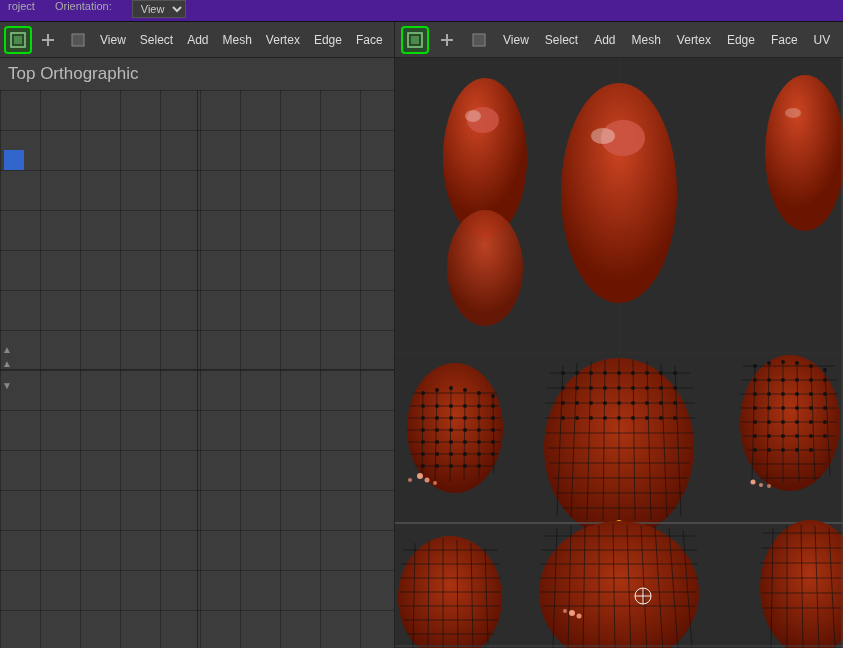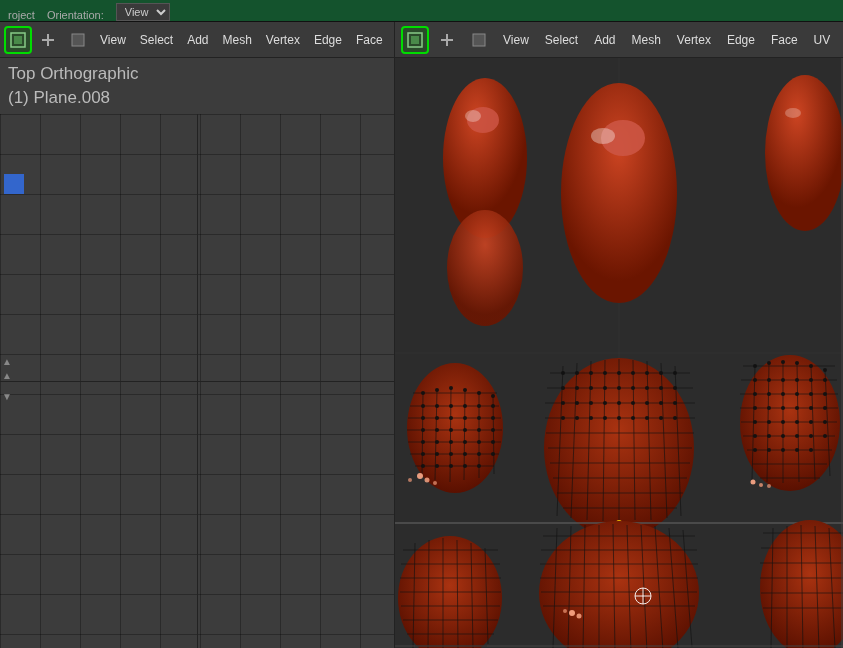--- a/index.html
+++ b/index.html
@@ -1,25 +1,25 @@
 <!DOCTYPE html>
 <html><head>
   <meta charset="utf-8">
   <style>
     * { margin: 0; padding: 0; box-sizing: border-box; }
     body { width: 843px; height: 648px; overflow: hidden; background: #2b2b2b; font-family: 'Arial', sans-serif; font-size: 12px; color: #ccc; }
 
     
     #os-bar {
       height: 22px;
-      background: #14532d;
+      background: #4c1d95;
       display: flex;
-      align-items: flex-end;
+      align-items: flex-start;
       padding: 0 8px;
-      gap: 12px;
+      gap: 20px;
       border-bottom: 1px solid #111;
     }
     #os-bar span { font-size: 11px; color: #aaa; }
     #os-bar select {
       background: #3a3a3a;
       color: #ccc;
       border: 1px solid #555;
       font-size: 11px;
       height: 18px;
       padding: 0 4px;
@@ -223,21 +223,20 @@
       <div class="menu-item">Add</div>
       <div class="menu-item">Mesh</div>
       <div class="menu-item">Vertex</div>
       <div class="menu-item">Edge</div>
       <div class="menu-item">Face</div>
       <div class="menu-item">UV</div>
     </div>
 
     <div id="viewport-label">
       <div>Top Orthographic</div>
-      <div>(1) Plane.008</div>
     </div>
 
     <div id="left-canvas">
       <div class="grid-bg"></div>
       <div id="blue-rect"></div>
       <div id="left-divider"></div>
       <div id="left-vcenter"></div>
 
       <span class="left-arrow" style="top: 48%;">▲</span>
       <span class="left-arrow" style="top: 52%;">▼</span>

